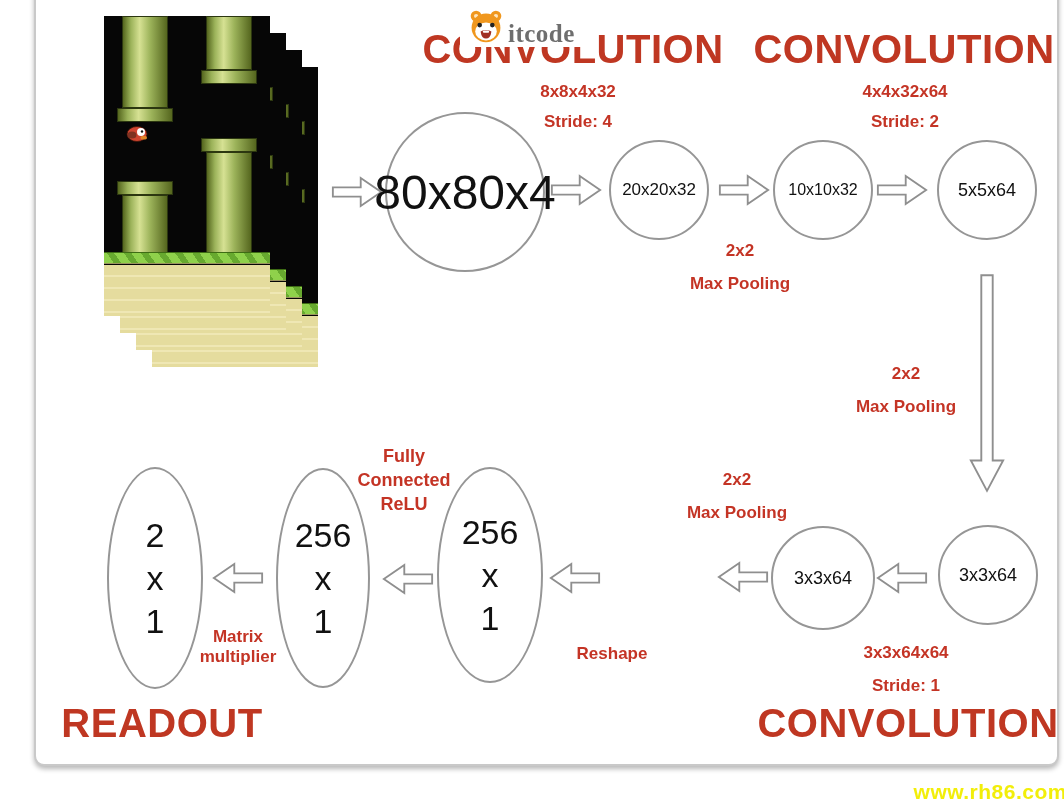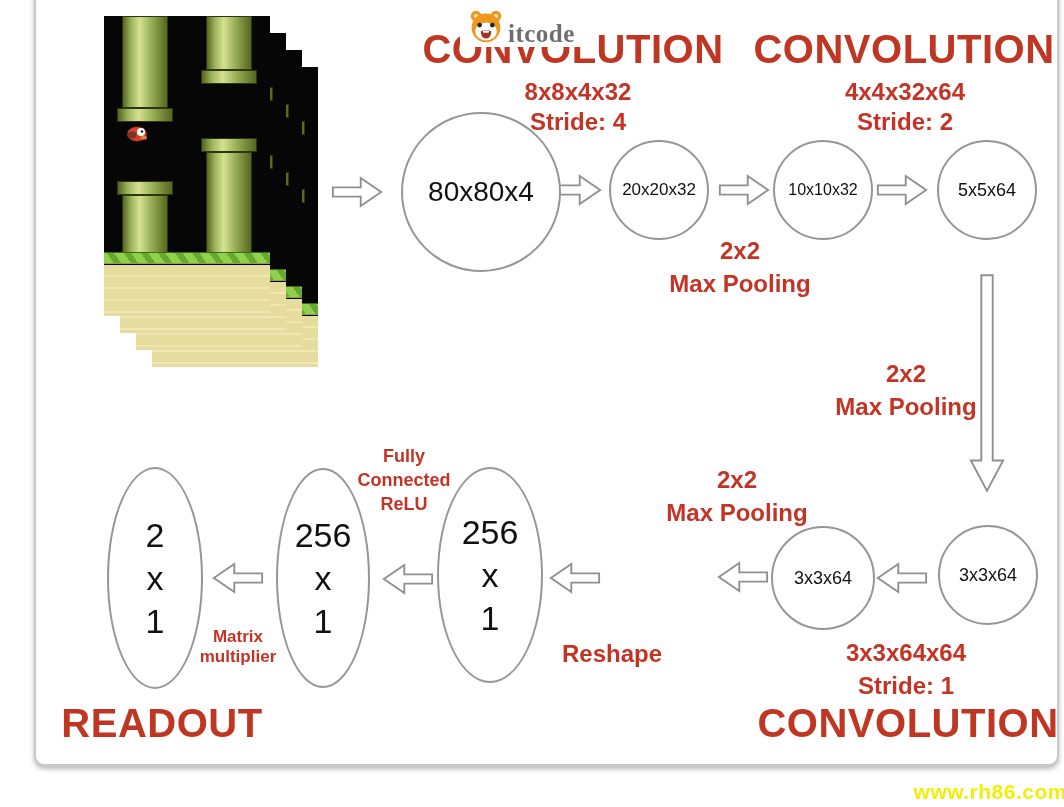--- a/index.html
+++ b/index.html
@@ -46,36 +46,36 @@
   
   .title { position:absolute; width:400px; text-align:center; font-size:40px; font-weight:bold;
            color:#bf3722; letter-spacing:0.5px; z-index:1; white-space:nowrap; }
   #t-conv-tl { left:373px; top:27px; }
   #t-conv-tr { left:704px; top:27px; }
   #t-readout { left:-38px; top:701px; width:400px; }
   #t-conv-br { left:708px; top:701px; }
 
   
   .lbl { position:absolute; width:200px; text-align:center; color:#c43425;
-         font-size:24px; font-weight:bold; line-height:30px; z-index:1; }
+         font-size:17px; font-weight:bold; line-height:30px; z-index:1; }
   #k1    { left:478px; top:77px;  }
   #k2    { left:805px; top:77px;  }
   #poolA { left:640px; top:234px; line-height:33px; }
   #poolB { left:806px; top:357px; line-height:33px; }
   #poolC { left:637px; top:463px; line-height:33px; }
   #k3    { left:806px; top:636px; line-height:33px; }
   #reshape { left:512px; top:639px; }
   #fc    { left:304px; top:444px; font-size:18px; line-height:24px; }
   #matmul{ left:138px; top:627px; font-size:17px; line-height:20px; }
 
   
   .circle { position:absolute; background:#fff; border:2px solid #969696; border-radius:50%;
             display:flex; align-items:center; justify-content:center;
             color:#111; font-weight:500; z-index:2; }
-  #c-input { left:401px; top:112px; width:160px; height:160px; font-size:28px; }
+  #c-input { left:385px; top:112px; width:160px; height:160px; font-size:48px; }
   #c-l1 { left:609px; top:140px; width:100px; height:100px; font-size:17px;text-align:center; }
   #c-l2 { left:773px; top:140px; width:100px; height:100px; font-size:16px; }
   #c-l3 { left:937px; top:140px; width:100px; height:100px; font-size:18px; }
   #c-l4 { left:938px; top:525px; width:100px; height:100px; font-size:18px; }
   #c-l5 { left:771px; top:526px; width:104px; height:104px; font-size:18px; }
   #c-l6 { left:607px; top:527px; width:102px; height:102px; font-size:18px; }
 
   .ellipse { position:absolute; background:#fff; border:2px solid #969696; border-radius:50%;
              display:flex; flex-direction:column; align-items:center; justify-content:center;
              color:#111; font-weight:500; font-size:34px; line-height:43px; z-index:2; }

